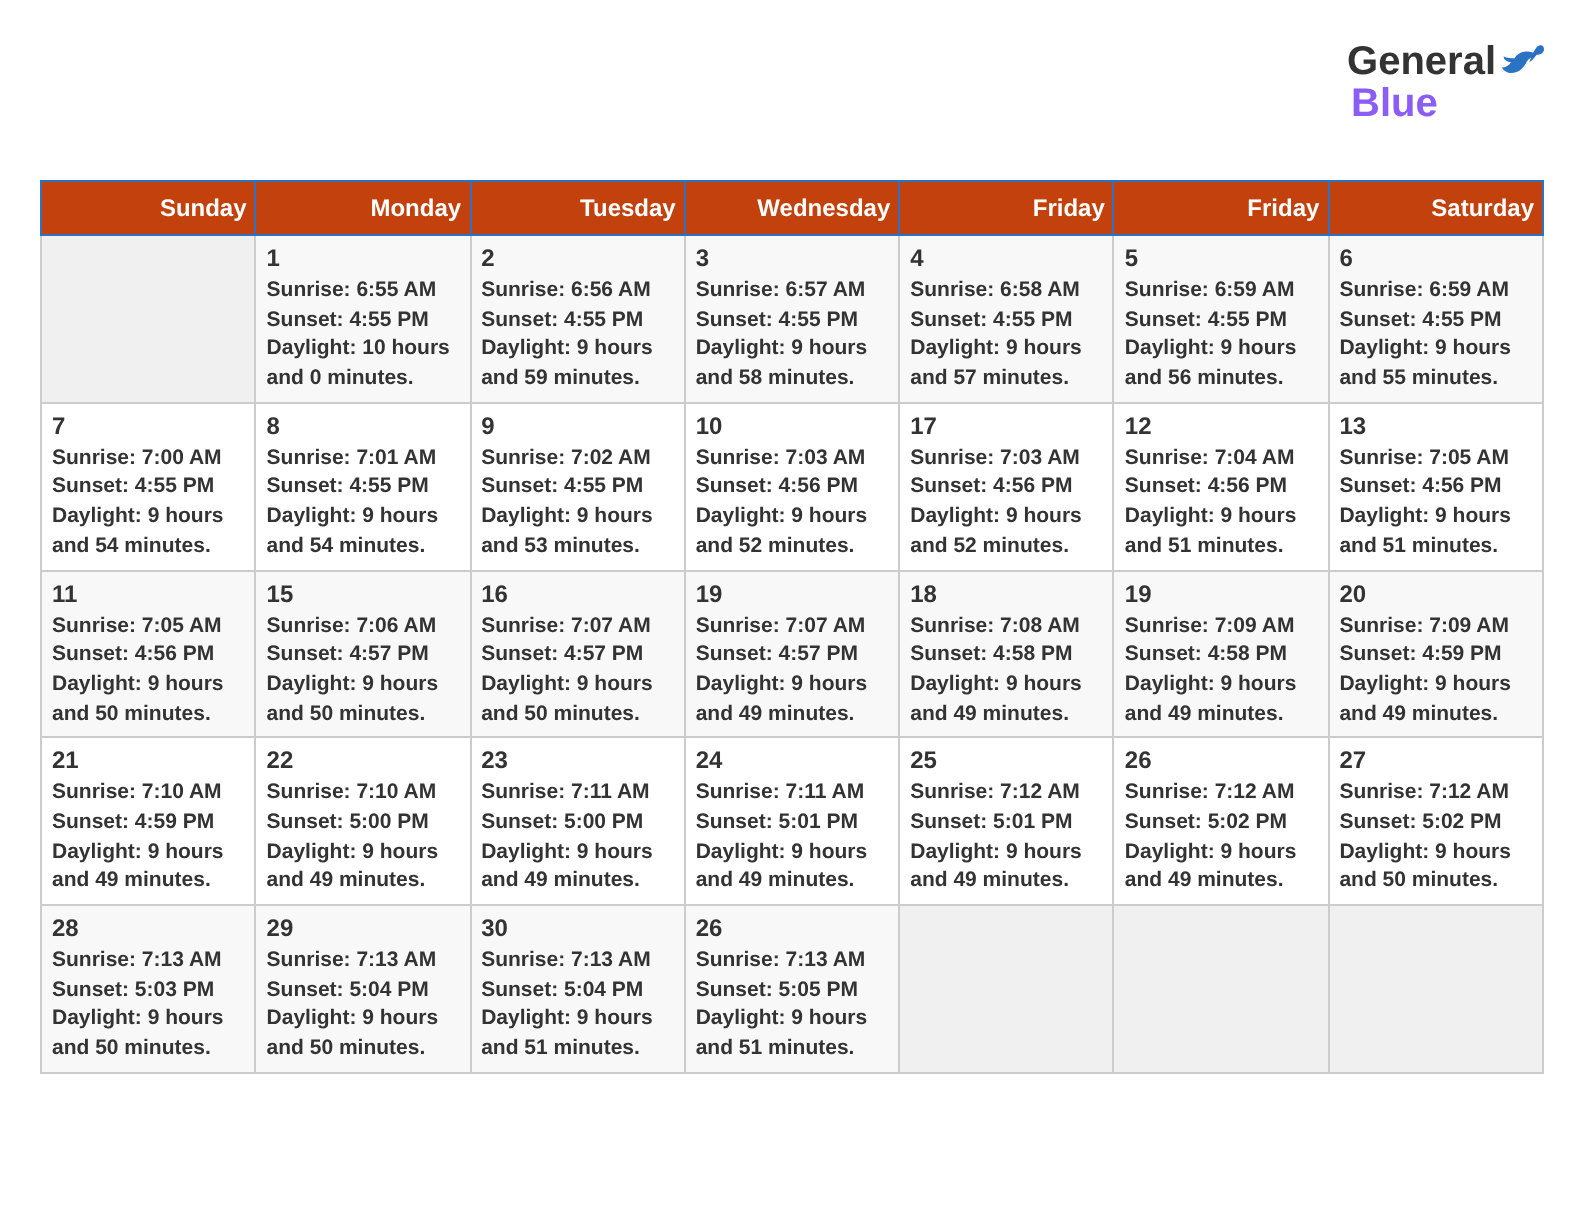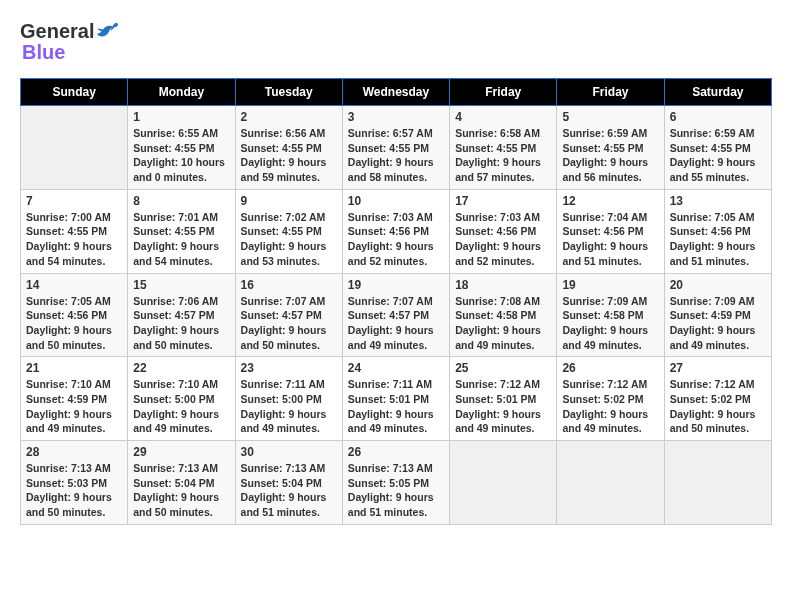--- a/index.html
+++ b/index.html
@@ -5,23 +5,23 @@
     * { box-sizing: border-box; margin: 0; padding: 0; }
     body {
       font-family: Arial, sans-serif;
       background: #fff;
       width: 792px;
       min-height: 612px;
       padding: 20px;
     }
     .header {
       display: flex;
-      justify-content: flex-start;
+      justify-content: flex-end;
       align-items: flex-start;
-      margin-bottom: 14px;
+      margin-bottom: 26px;
     }
     .logo {
       display: flex;
       flex-direction: column;
       align-items: flex-start;
     }
     .title-section {
       text-align: right;
     }
     .calendar-title {
@@ -33,24 +33,24 @@
       font-size: 15px;
       color: #555;
       margin-top: 2px;
     }
     .calendar {
       width: 100%;
       border-collapse: collapse;
       font-size: 11px;
     }
     .calendar thead th {
-      background-color: #000000;
+      background-color: #c2410c;
       color: #fff;
       padding: 6px 4px;
-      text-align: center;
+      text-align: right;
       font-size: 12px;
       font-weight: bold;
       border: 1px solid #2a72c3;
     }
     .calendar tbody td {
       border: 1px solid #ccc;
       vertical-align: top;
       padding: 4px 5px;
       width: 107px;
       min-height: 75px;
@@ -164,21 +164,21 @@
           <span class="day-number">12</span>
           <div class="day-info">Sunrise: 7:04 AM<br>Sunset: 4:56 PM<br>Daylight: 9 hours<br>and 51 minutes.</div>
         </td>
         <td>
           <span class="day-number">13</span>
           <div class="day-info">Sunrise: 7:05 AM<br>Sunset: 4:56 PM<br>Daylight: 9 hours<br>and 51 minutes.</div>
         </td>
       </tr>
       <tr>
         <td>
-          <span class="day-number">14</span>
+          <span class="day-number">11</span>
           <div class="day-info">Sunrise: 7:05 AM<br>Sunset: 4:56 PM<br>Daylight: 9 hours<br>and 50 minutes.</div>
         </td>
         <td>
           <span class="day-number">15</span>
           <div class="day-info">Sunrise: 7:06 AM<br>Sunset: 4:57 PM<br>Daylight: 9 hours<br>and 50 minutes.</div>
         </td>
         <td>
           <span class="day-number">16</span>
           <div class="day-info">Sunrise: 7:07 AM<br>Sunset: 4:57 PM<br>Daylight: 9 hours<br>and 50 minutes.</div>
         </td>

